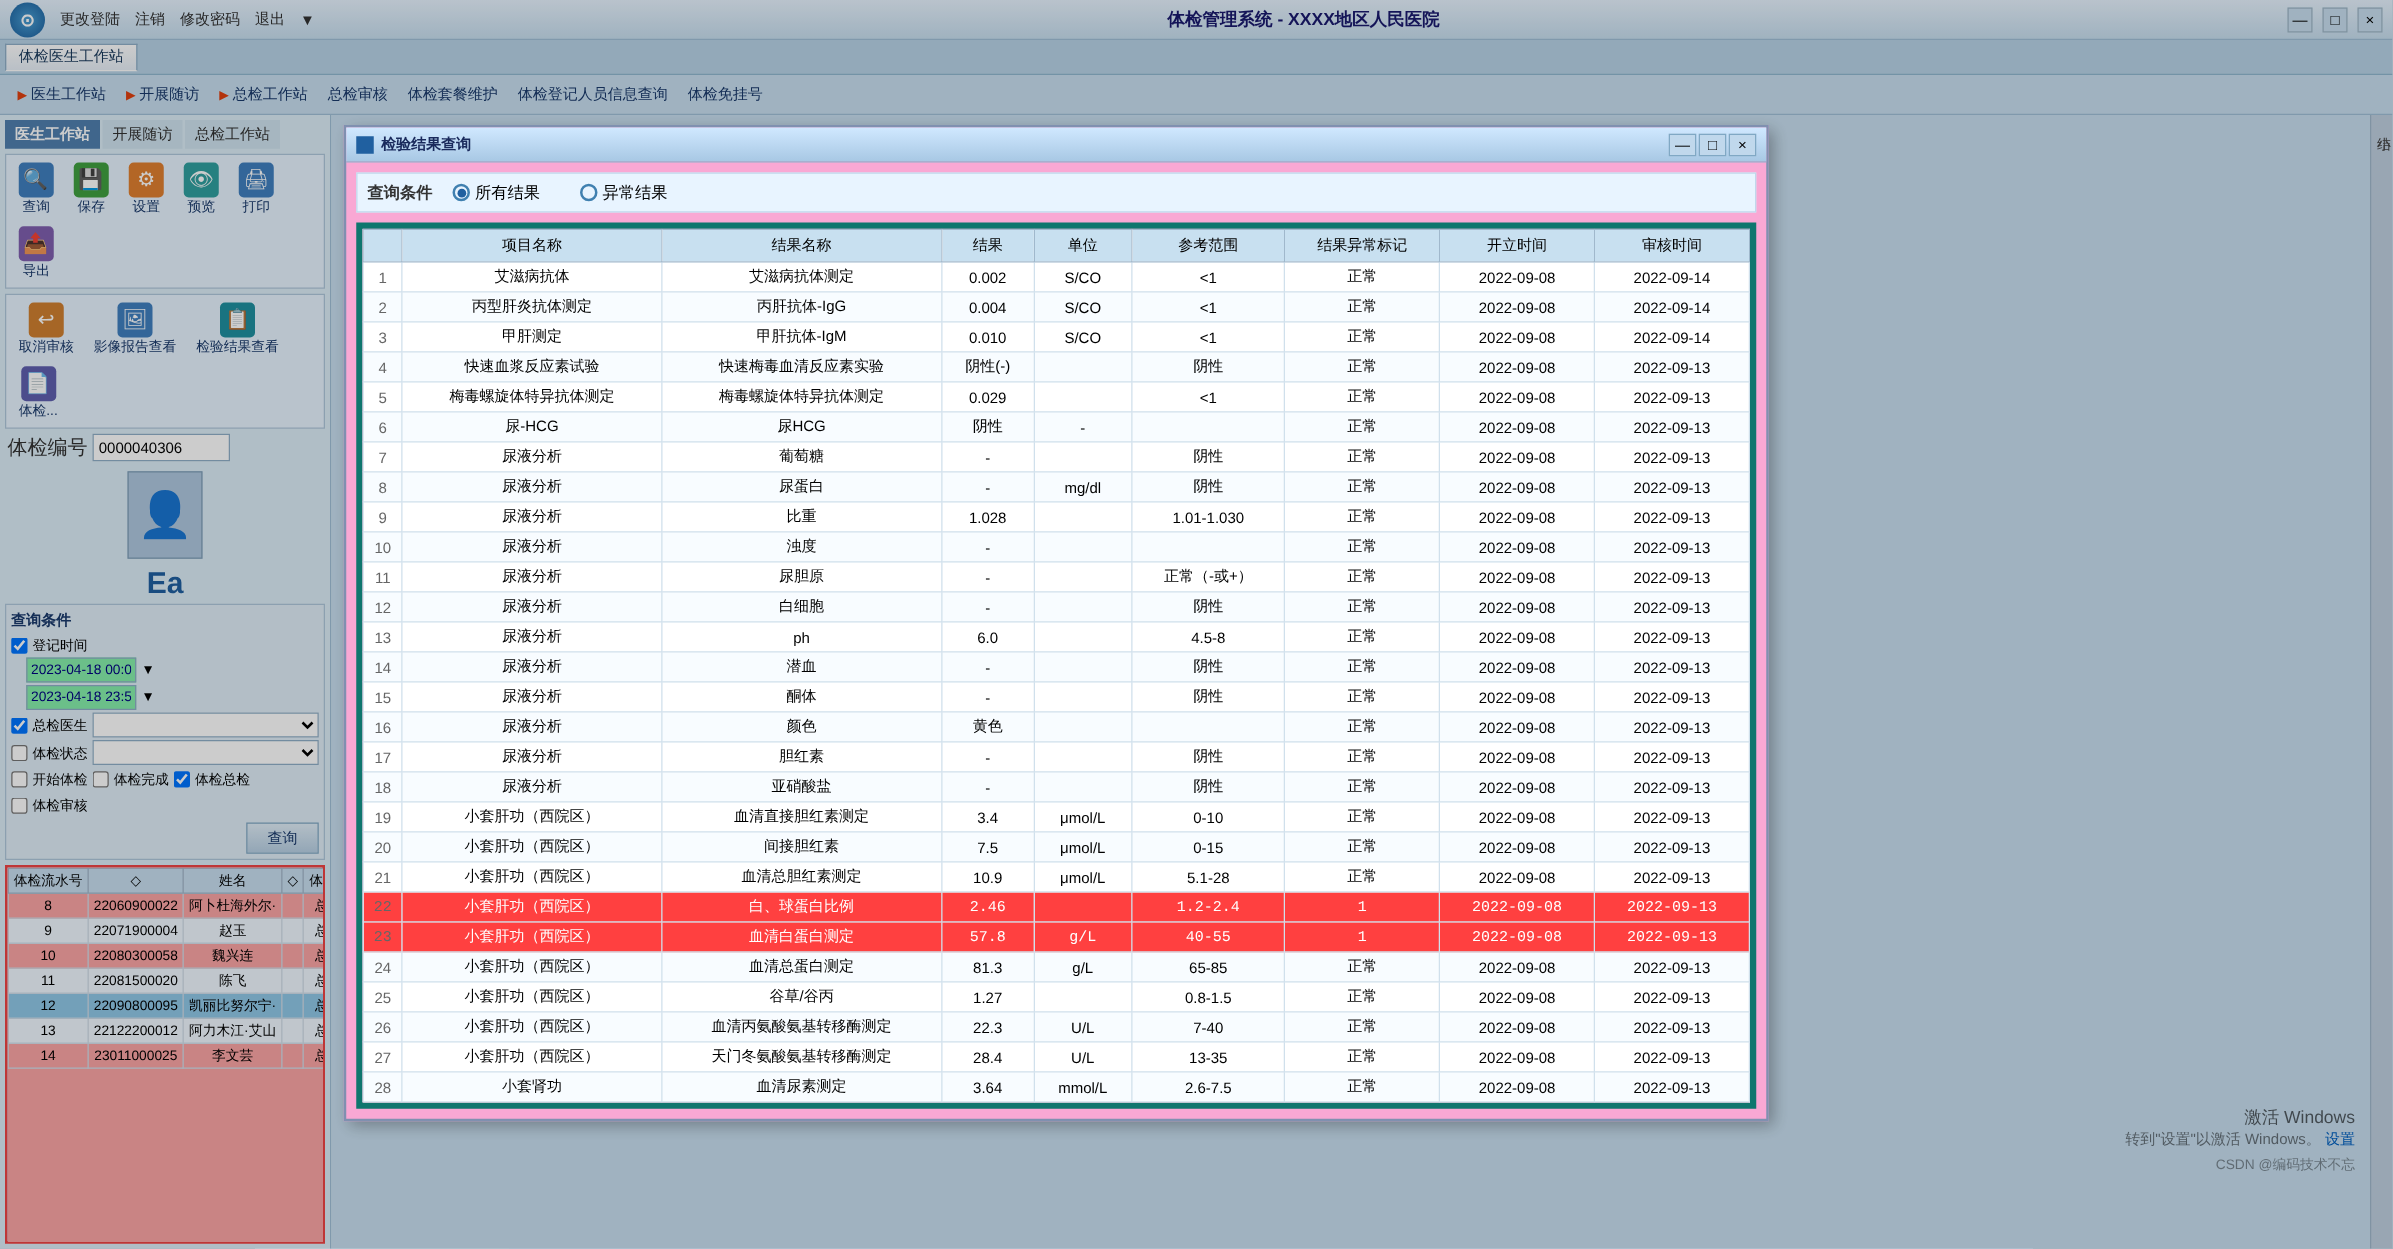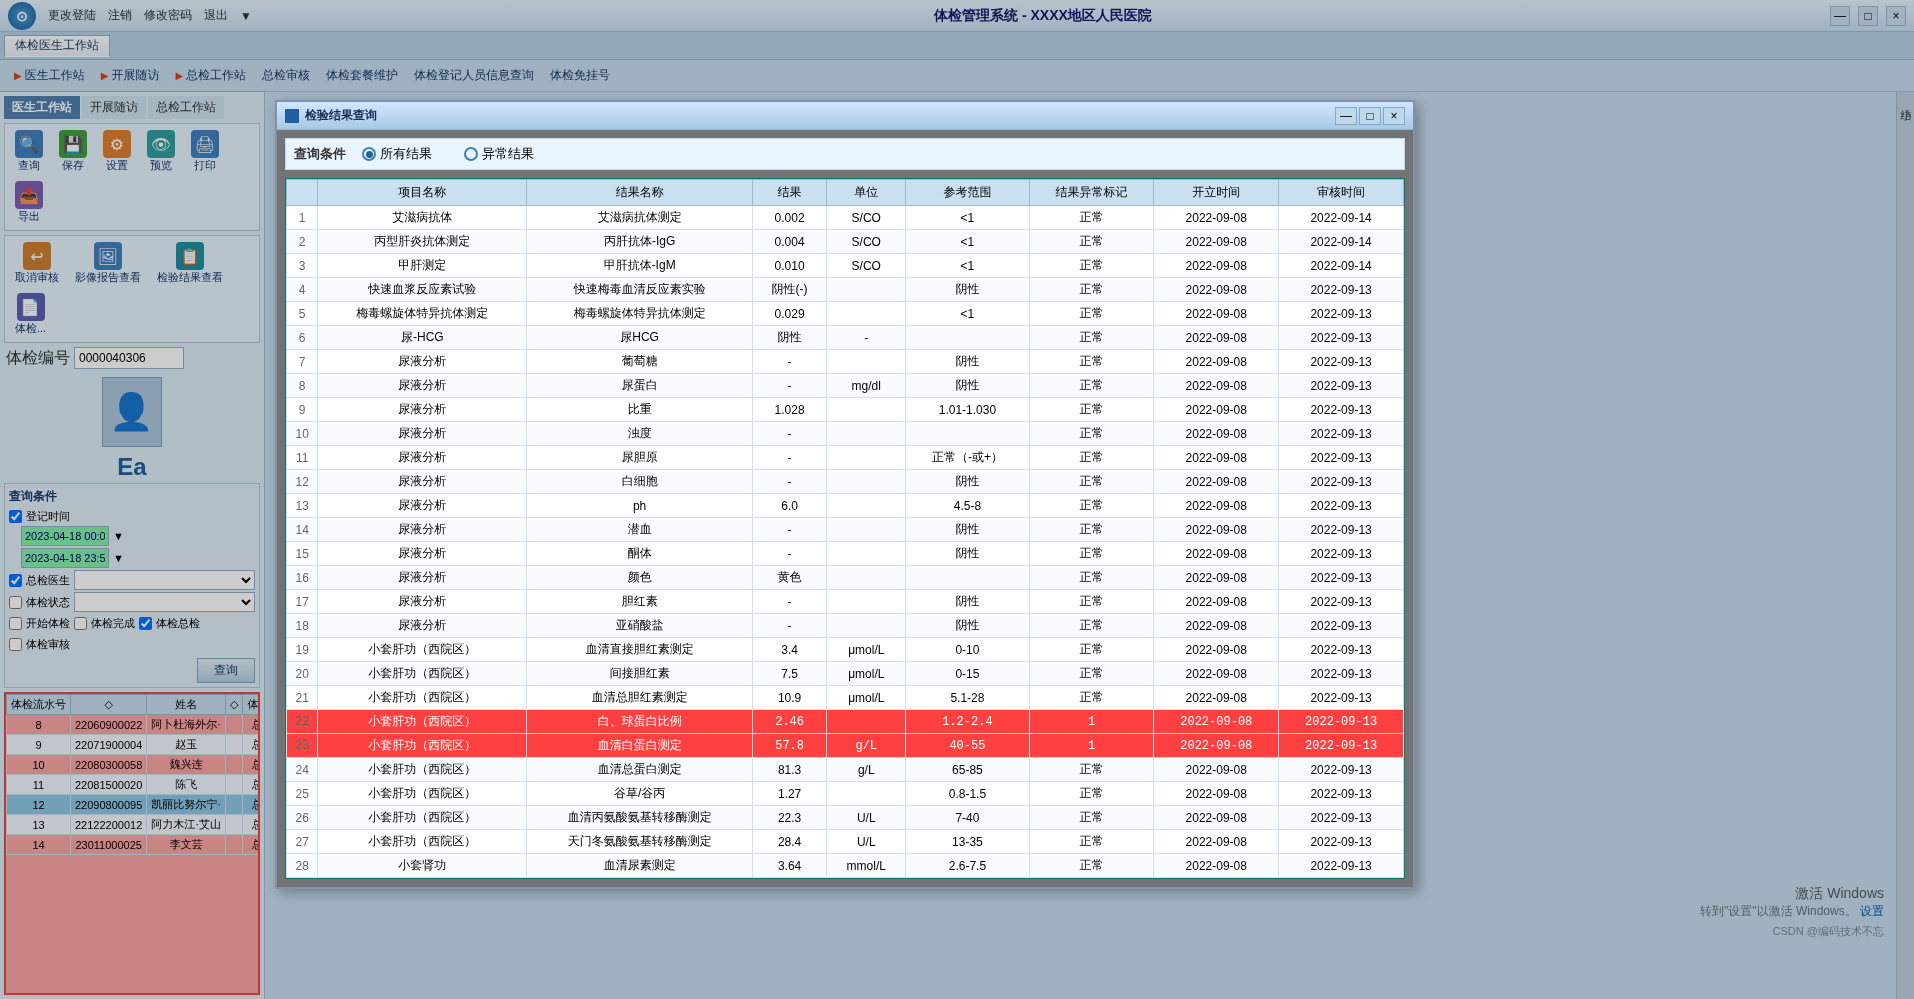--- a/index.html
+++ b/index.html
@@ -59,37 +59,37 @@
     .list-table table { width: 100%; border-collapse: collapse; }
     .list-table th { background: #c8dff0; border: 1px solid #a0b8cc; padding: 2px 4px; text-align: center; font-weight: normal; white-space: nowrap; }
     .list-table td { border: 1px solid #d0e0ec; padding: 2px 4px; text-align: center; white-space: nowrap; }
     .list-table tr:nth-child(even) { background: #f0f8ff; }
     .list-table tr.selected { background: #90c8e8; }
 
     
     .modal-overlay { position: fixed; top: 0; left: 0; width: 100%; height: 100%; background: rgba(0,0,0,0.2); z-index: 100; }
 
     
-    .dialog { position: fixed; top: 100px; left: 275px; width: 1140px; background: #737373; border: 2px solid #8090b0; box-shadow: 4px 4px 12px rgba(0,0,0,0.3); z-index: 200; }
+    .dialog { position: fixed; top: 100px; left: 275px; width: 1140px; background: #f9a8d4; border: 2px solid #8090b0; box-shadow: 4px 4px 12px rgba(0,0,0,0.3); z-index: 200; }
     .dialog-title-bar { background: linear-gradient(to bottom, #d0e8ff, #a8c8e4); height: 28px; display: flex; align-items: center; padding: 0 8px; border-bottom: 1px solid #90b0cc; }
     .dialog-icon { width: 16px; height: 16px; background: #2060a0; display: inline-block; margin-right: 6px; }
     .dialog-title-text { flex: 1; font-size: 12px; color: #1a2a5c; font-weight: bold; }
     .dialog-close-btns { display: flex; gap: 2px; }
     .dialog-btn { width: 22px; height: 18px; background: #c0d8ec; border: 1px solid #80a8c4; display: flex; align-items: center; justify-content: center; cursor: pointer; font-size: 12px; }
 
     .dialog-body { padding: 8px; }
     .query-condition-bar { display: flex; align-items: center; gap: 16px; padding: 6px 8px; background: #e8f4ff; border: 1px solid #c0d8ec; margin-bottom: 8px; }
     .query-condition-label { font-size: 13px; color: #333; font-weight: bold; }
     .radio-group { display: flex; gap: 32px; align-items: center; }
     .radio-item { display: flex; align-items: center; gap: 4px; font-size: 13px; cursor: pointer; }
     .radio-dot { width: 14px; height: 14px; border-radius: 50%; border: 2px solid #4080b0; display: flex; align-items: center; justify-content: center; }
     .radio-dot.checked::after { content: ''; width: 7px; height: 7px; background: #2060a0; border-radius: 50%; }
 
     
-    .result-table-wrap { overflow-y: auto; max-height: 720px; border: 1px solid #0f766e; }
+    .result-table-wrap { overflow-y: auto; max-height: 720px; border: 5px solid #0f766e; }
     .result-table { width: 100%; border-collapse: collapse; font-size: 12px; background: white; }
     .result-table th { background: #c8e0f0; border: 1px solid #a0b8cc; padding: 4px 8px; text-align: center; font-weight: normal; white-space: nowrap; position: sticky; top: 0; z-index: 10; }
     .result-table td { border: 1px solid #d0e0ec; padding: 3px 8px; text-align: center; white-space: nowrap; }
     .result-table tr.even { background: #f8fcff; }
     .result-table tr.odd { background: white; }
     .result-table tr.abnormal { background: #ff4040 !important; color: white; font-family: Liberation Mono, monospace; }
     .row-num { color: #666; }
   </style>
 </head>
 <body>

